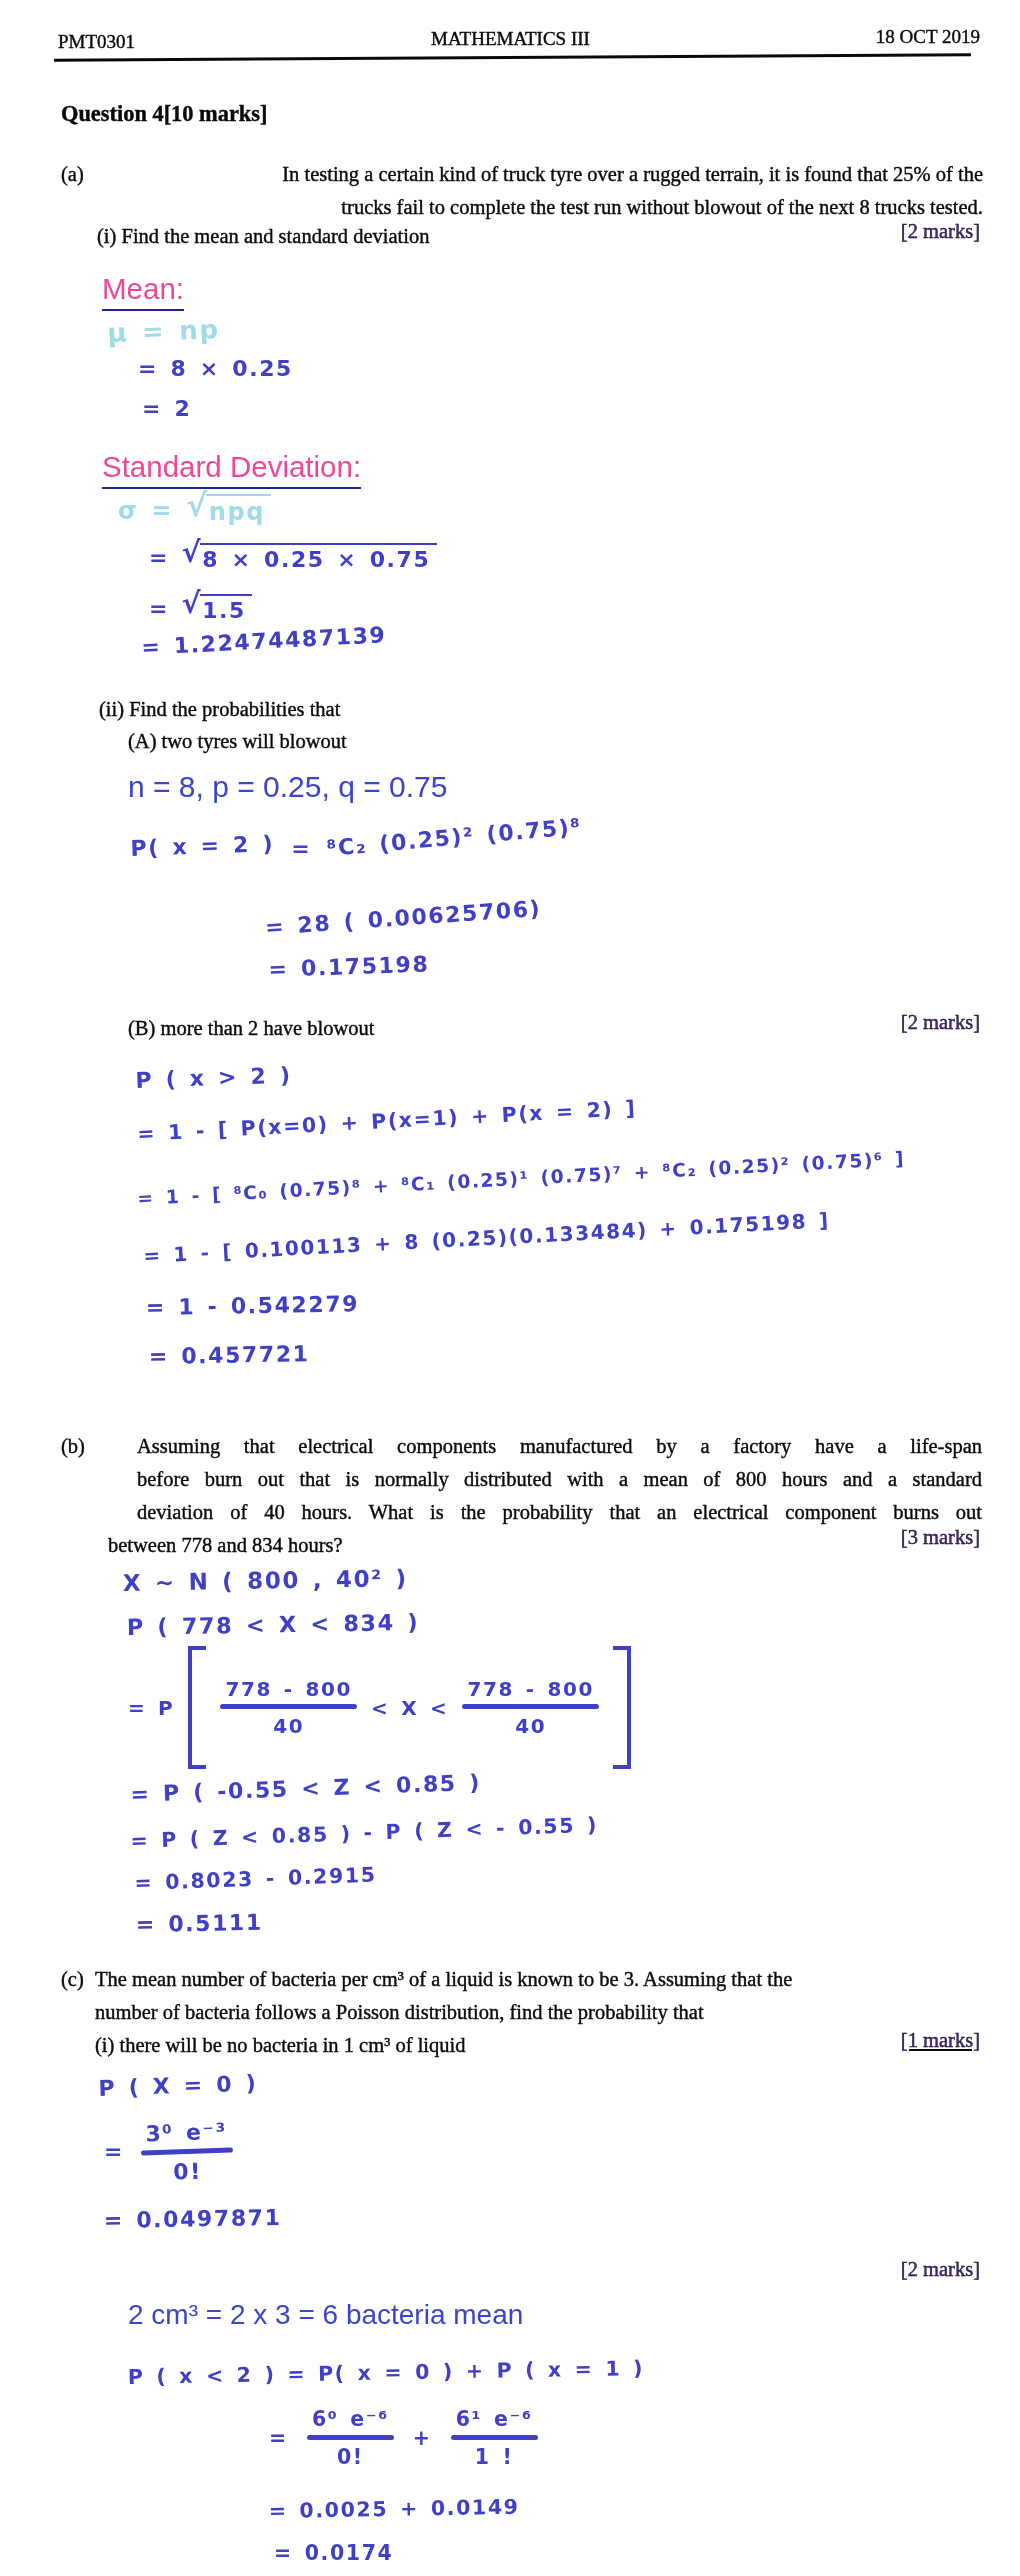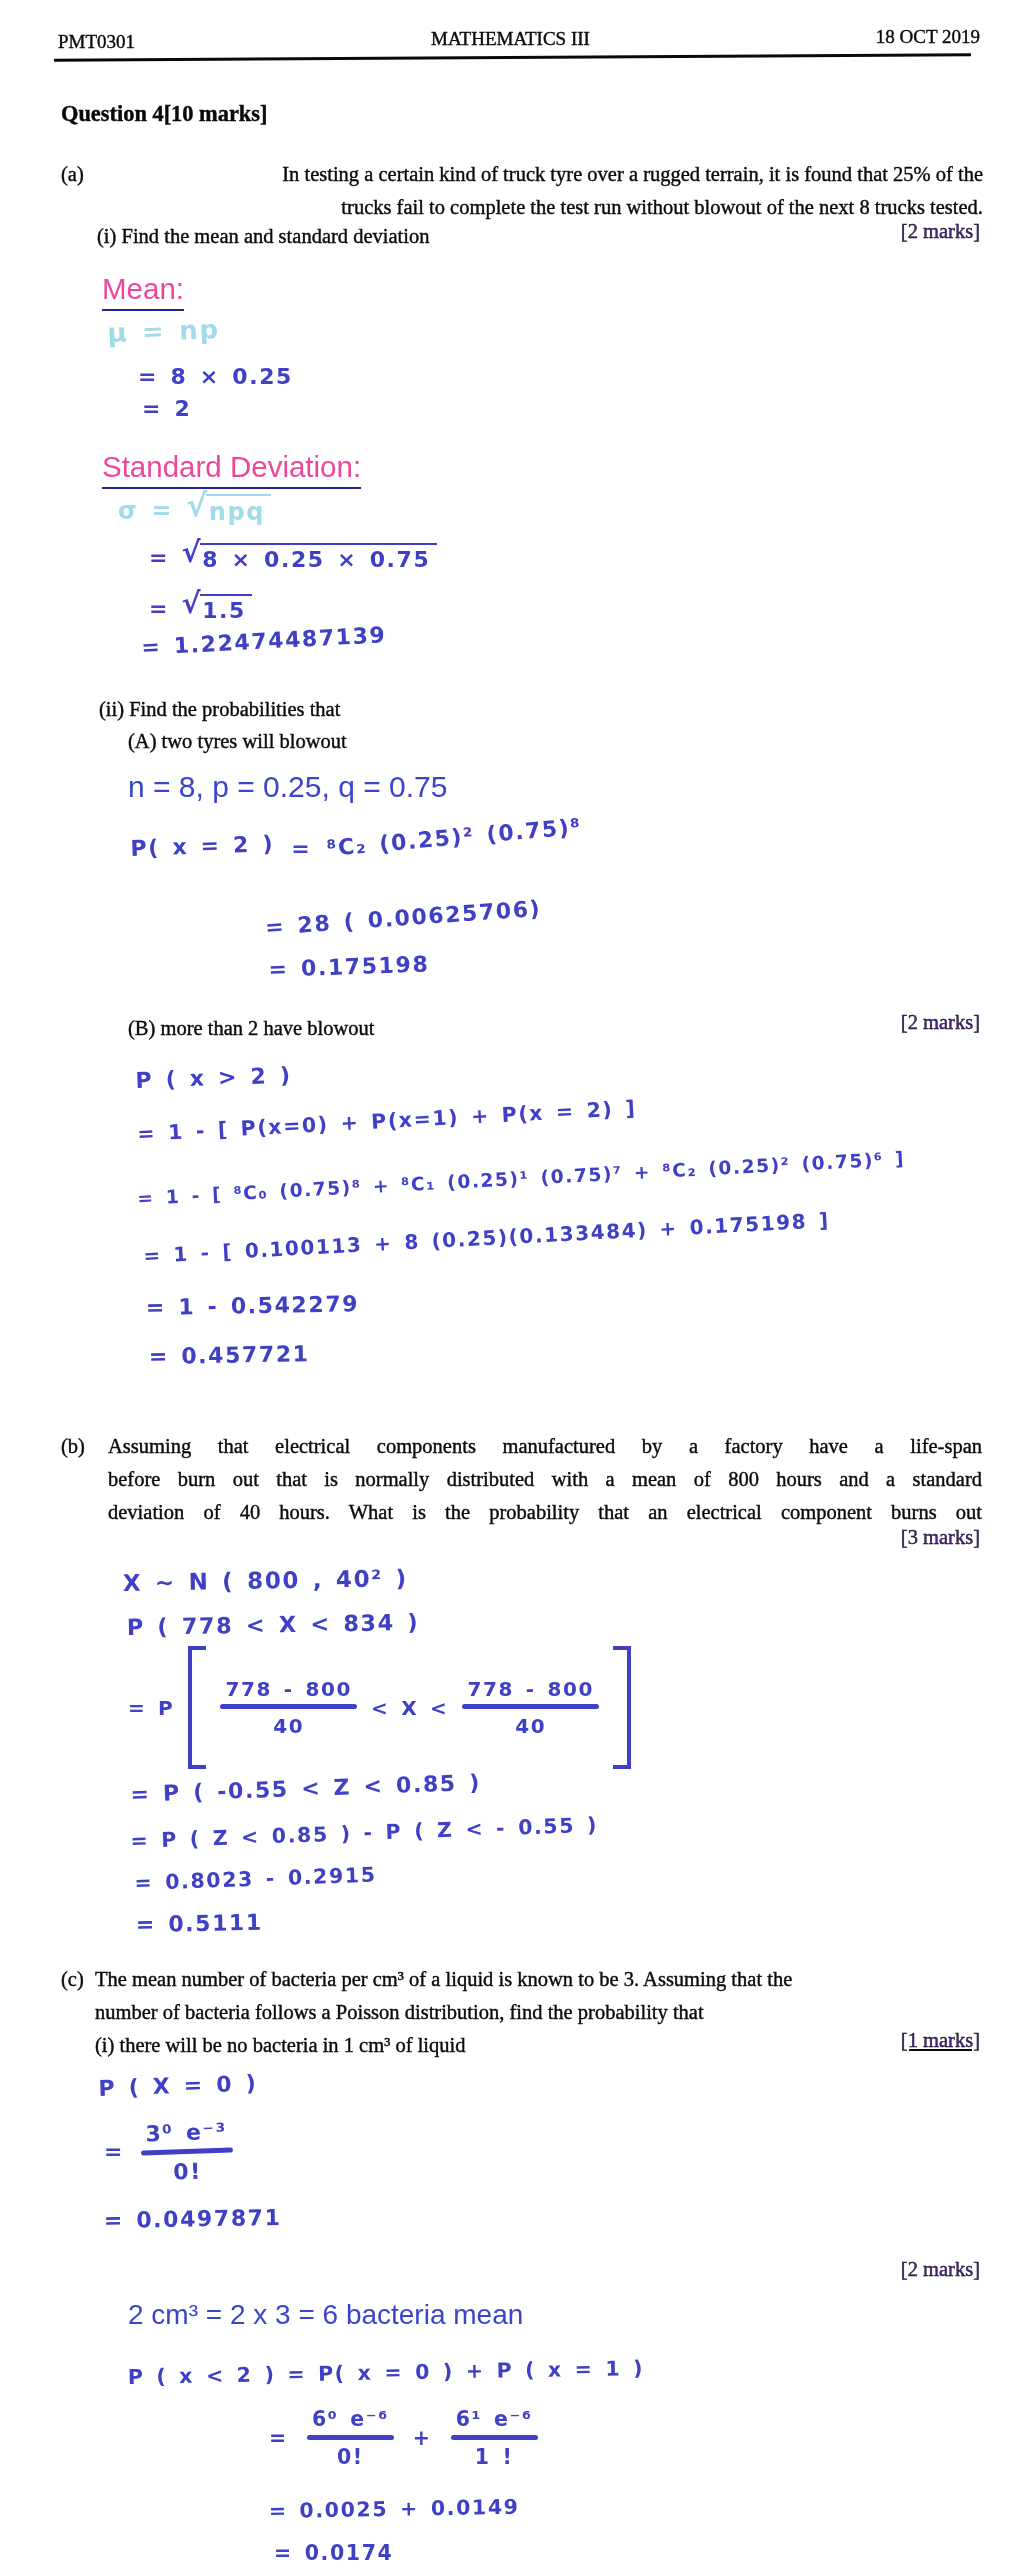--- a/index.html
+++ b/index.html
@@ -12,21 +12,21 @@
     overflow:hidden;
   }
   .abs{position:absolute;}
   .para-line{
     font-family:"Liberation Serif",serif;
     font-size:20.5px;
     color:#0a0a0a;
     -webkit-text-stroke:0.4px #0a0a0a;
     line-height:33px;
   }
-  .just{text-align:justify;text-align-last:justify;}
+  .just{text-align:justify;text-align-last:justify;margin-left:29px;}
   .q-title{
     font-family:"Liberation Serif",serif;
     font-weight:bold;
     font-size:22.4px;
     -webkit-text-stroke:0.4px #0a0a0a;
     color:#0a0a0a;
   }
   .marks{
     font-family:"Liberation Serif",serif;
     font-size:20.5px;
@@ -109,21 +109,21 @@
     <div style="margin-left:37px;text-align:right;">
       <div class="para-line">In testing a certain kind of truck tyre over a rugged terrain, it is found that 25% of the</div>
       <div class="para-line">trucks fail to complete the test run without blowout of the next 8 trucks tested.</div>
     </div>
   </div>
   <div class="abs para-line" style="left:97px;top:220px;">(i) Find the mean and standard deviation</div>
   <div class="abs marks" style="right:41px;top:220px;">[2 marks]</div>
 
   <div class="abs navy-heading" style="left:102px;top:272px;">Mean:</div>
   <div class="abs hw cy rn2" style="left:108px;top:318px;font-size:26px;">μ = np</div>
-  <div class="abs hw" style="left:138px;top:364px;">= 8 × 0.25</div>
+  <div class="abs hw" style="left:138px;top:356px;">= 8 × 0.25</div>
   <div class="abs hw" style="left:142px;top:396px;">= 2</div>
 
   <div class="abs navy-heading" style="left:102px;top:450px;">Standard Deviation:</div>
   <div class="abs hw cy" style="left:118px;top:494px;font-size:24px;">
     <span>σ =</span>
     <span class="rad">
         <span class="sign">√</span>
         <span class="radicand">npq</span>
       </span>
   </div>
@@ -164,20 +164,21 @@
   <div class="abs hw rn3" style="left:144px;top:1244px;font-size:20px;">= 1 - [ 0.100113 + 8 (0.25)(0.133484) + 0.175198 ]</div>
   <div class="abs hw rn1" style="left:146px;top:1295px;">= 1 - 0.542279</div>
   <div class="abs hw rn1" style="left:149px;top:1344px;">= 0.457721</div>
 
   <div class="abs" style="left:61px;top:1430px;width:922px;">
     <div class="para-line" style="position:absolute;left:0;top:0;">(b)</div>
     <div style="margin-left:47px;width:874px;">
       <div class="para-line just">Assuming that electrical components manufactured by a factory have a life-span</div>
       <div class="para-line just">before burn out that is normally distributed with a mean of 800 hours and a standard</div>
       <div class="para-line just">deviation of 40 hours. What is the probability that an electrical component burns out</div>
+      <div class="para-line">between 778 and 834 hours?</div>
     </div>
   </div>
   <div class="abs marks" style="right:41px;top:1526px;">[3 marks]</div>
 
   <div class="abs hw rn1" style="left:123px;top:1570px;font-size:23px;">X ~ N ( 800 , 40² )</div>
   <div class="abs hw rn1" style="left:127px;top:1614px;font-size:22.4px;">P ( 778 &lt; X &lt; 834 )</div>
 
   <div class="abs hw frac-row" style="left:128px;top:1646px;font-size:20px;">
     <span>= P</span>
     <span class="brk l"></span>

